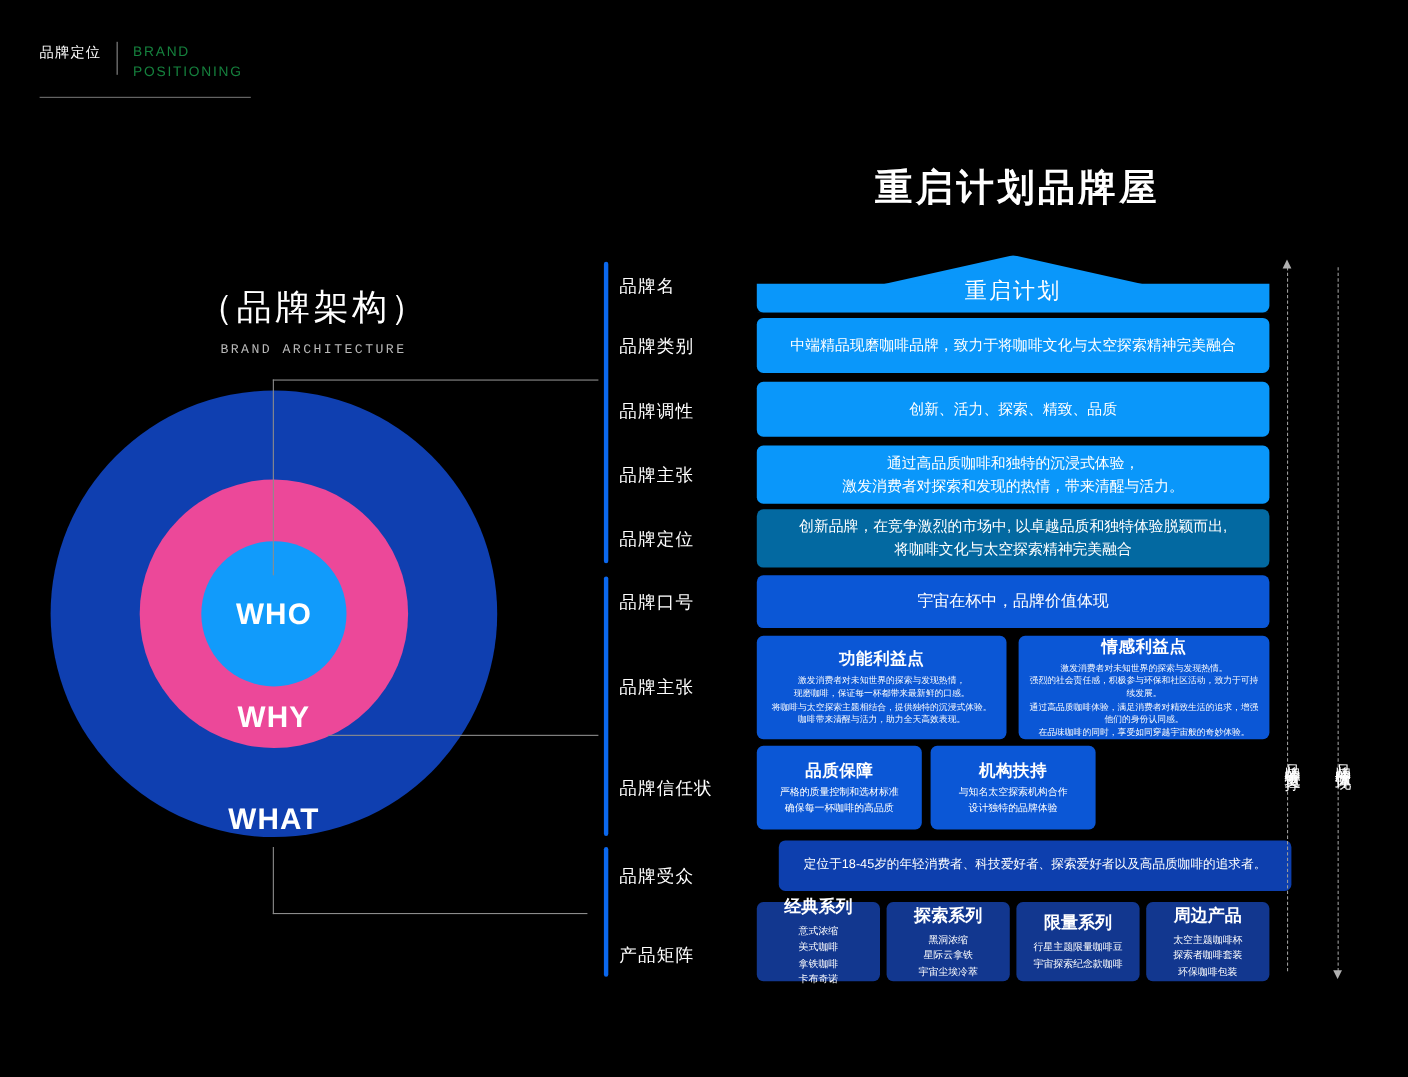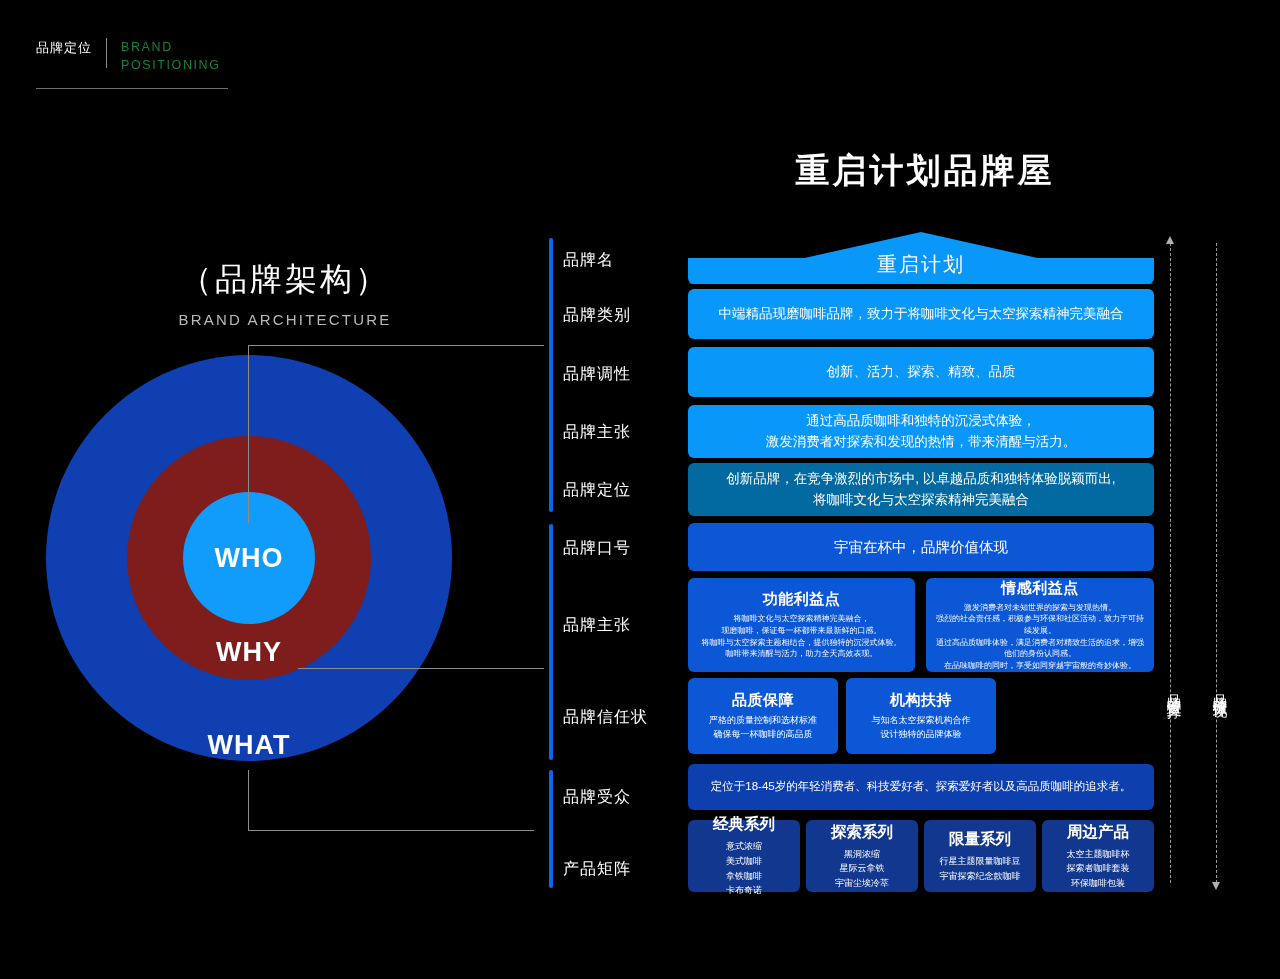--- a/index.html
+++ b/index.html
@@ -14,26 +14,26 @@
   
   .eyebrow { position: absolute; left: 36px; top: 38px; display: flex; align-items: flex-start; }
   .eyebrow-cn { color: #ffffff; font-size: 13px; letter-spacing: 1px; line-height: 1.45; padding-top: 1px; }
   .eyebrow-div { width: 1px; height: 30px; background: #8a8a8a; margin: 0 14px; }
   .eyebrow-en { color: #15803d; font-size: 12.5px; letter-spacing: 1.6px; line-height: 1.45; }
   .eyebrow-rule { position: absolute; left: 36px; top: 88px; width: 192px; height: 1px; background: #6e6e6e; }
 
   
   .ba-title { position: absolute; left: 140px; top: 258px; width: 290px; text-align: center; }
   .ba-title-cn { color: #ffffff; font-size: 32px; letter-spacing: 3px; font-weight: 400; }
-  .ba-title-en { color: #b9b9b9; font-size: 15px; letter-spacing: 2.2px; margin-top: 9px; }
+  .ba-title-en { color: #b9b9b9; font-size: 12px; letter-spacing: 2.2px; margin-top: 9px; font-family: Liberation Mono, monospace; }
 
   .circles { position: absolute; left: 46px; top: 355px; width: 406px; height: 406px; }
   .ring { position: absolute; border-radius: 50%; display: flex; justify-content: center; }
   .ring-what { left: 0; top: 0; width: 406px; height: 406px; background: #0f3fb0; align-items: flex-end; }
-  .ring-why  { left: 81px; top: 81px; width: 244px; height: 244px; background: #7f1d1d; align-items: flex-end; }
+  .ring-why  { left: 81px; top: 81px; width: 244px; height: 244px; background: #ec4899; align-items: flex-end; }
   .ring-who  { left: 137px; top: 137px; width: 132px; height: 132px; background: #119bfb; align-items: center; }
   .ring-label { color: #ffffff; font-weight: bold; font-size: 27px; letter-spacing: 1px; }
   .ring-what > .ring-label { }
   .ring-why  > .ring-label { margin-bottom: 12px; }
 
   
   .conn { position: absolute; background: #8c8c8c; }
 
   
   .main-title {
@@ -170,21 +170,21 @@
     <div class="box-text">将咖啡文化与太空探索精神完美融合</div>
   </div>
 
   <div class="box b-deep" style="left:688px; top:523px; width:466px; height:48px;">
     <div class="box-text" style="font-size:14.5px;">宇宙在杯中，品牌价值体现</div>
   </div>
 
   <div class="box b-deep" style="left:688px; top:578px; width:227px; height:94px;">
     <div class="box-head">功能利益点</div>
     <div class="box-sub">
-      <div>将咖啡文化与太空探索精神完美融合，</div>
+      <div>激发消费者对未知世界的探索与发现热情，</div>
       <div>现磨咖啡，保证每一杯都带来最新鲜的口感。</div>
       <div>将咖啡与太空探索主题相结合，提供独特的沉浸式体验。</div>
       <div>咖啡带来清醒与活力，助力全天高效表现。</div>
     </div>
   </div>
   <div class="box b-deep" style="left:926px; top:578px; width:228px; height:94px;">
     <div class="box-head">情感利益点</div>
     <div class="box-sub">
       <div>激发消费者对未知世界的探索与发现热情。</div>
       <div>强烈的社会责任感，积极参与环保和社区活动，致力于可持续发展。</div>
@@ -201,21 +201,21 @@
     </div>
   </div>
   <div class="box b-deep" style="left:846px; top:678px; width:150px; height:76px;">
     <div class="box-head">机构扶持</div>
     <div class="box-sub-m">
       <div>与知名太空探索机构合作</div>
       <div>设计独特的品牌体验</div>
     </div>
   </div>
 
-  <div class="box b-navy" style="left:688px; top:764px; width:466px; height:46px;">
+  <div class="box b-navy" style="left:708px; top:764px; width:466px; height:46px;">
     <div class="box-text" style="font-size:11.5px;">定位于18-45岁的年轻消费者、科技爱好者、探索爱好者以及高品质咖啡的追求者。</div>
   </div>
 
   <div class="box b-navy2" style="left:806px; top:820px; width:112px; height:72px;">
     <div class="box-head-lg">探索系列</div>
     <div class="box-list" style="white-space:pre-line;">黑洞浓缩
 星际云拿铁
 宇宙尘埃冷萃</div>
   </div>
   <div class="box b-navy2" style="left:688px; top:820px; width:112px; height:72px;">

